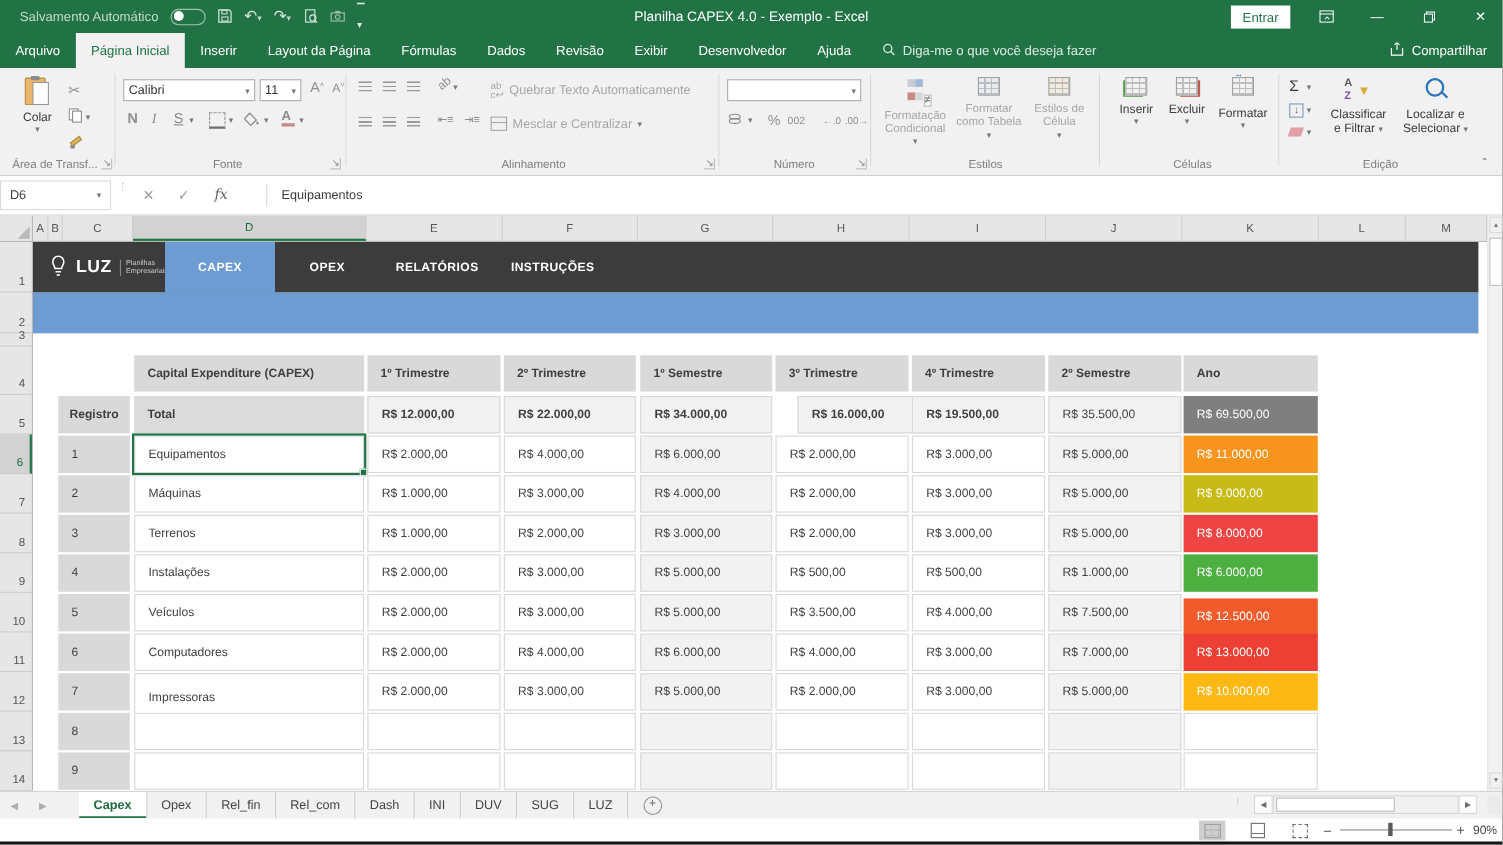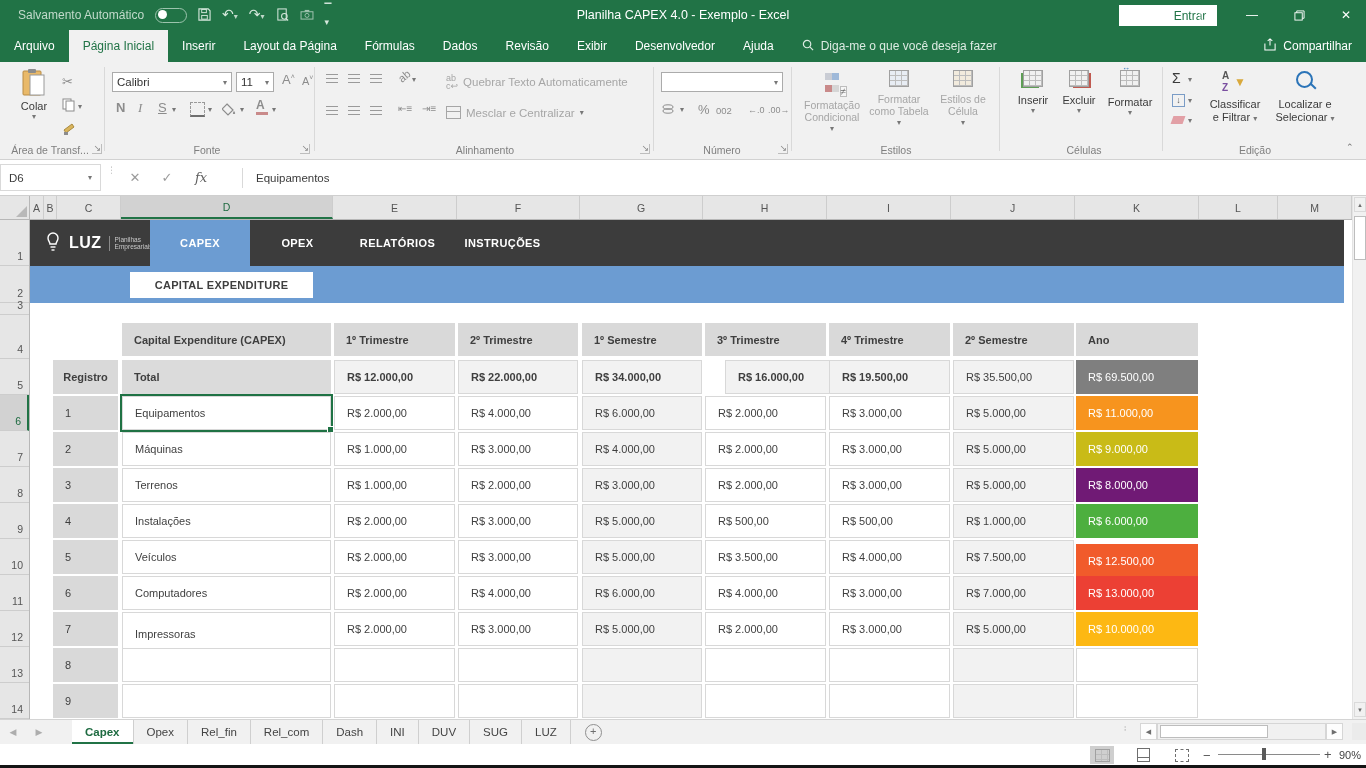--- a/index.html
+++ b/index.html
@@ -8,21 +8,21 @@
   .ab{position:absolute;}
   
   #titlebar{left:0;top:0;width:1366px;height:30px;background:#217346;display:flex;align-items:center;color:#fff;}
   .qat{display:flex;align-items:center;gap:11px;padding-left:18px;font-size:12px;}
   .autosave{color:#C2DACB;}
   .toggle{width:30px;height:13px;border:1px solid #9CC4AD;border-radius:8px;position:relative;}
   .knob{width:9px;height:9px;border-radius:50%;background:#fff;position:absolute;left:2px;top:1px;}
   .qic{color:#D6E8DD;font-size:14px;line-height:14px;}
   .qic small{font-size:8px;color:#BFD8C9;}
   #wintitle{left:480px;top:0;width:406px;height:30px;display:flex;align-items:center;justify-content:center;color:#fff;font-size:12.5px;}
-  .signin{left:1119px;top:5px;width:54px;height:21px;background:#fff;color:#217346;font-size:12px;display:flex;align-items:center;justify-content:center;padding-left:44px;}
+  .signin{left:1119px;top:5px;width:54px;height:21px;background:#fff;color:#217346;font-size:12px;display:flex;align-items:center;justify-content:center;}
   .winctl{top:0;height:30px;width:40px;display:flex;align-items:center;justify-content:center;color:#fff;font-size:12px;}
   
   #tabrow{left:0;top:30px;width:1366px;height:32px;background:#217346;display:flex;align-items:stretch;}
   .rtab{padding:0 14px;display:flex;align-items:center;font-size:12px;color:#fff;}
   .rtab.active{background:#F1F1F1;color:#217346;}
   #tellme{display:flex;align-items:center;gap:7px;margin-left:14px;color:#DCEBE2;font-size:12px;}
   #share{position:absolute;right:14px;top:30px;height:32px;display:flex;align-items:center;gap:6px;color:#fff;font-size:12px;}
   
   #ribbon{left:0;top:62px;width:1366px;height:98px;background:#F1F1F1;border-bottom:1px solid #D2D2D2;box-sizing:border-box;}
   .gdiv{position:absolute;top:5px;width:1px;height:84px;background:#D9D9D9;}
@@ -417,21 +417,20 @@
       </span>
     </div>
     <div id="banner-tabs" style="display:flex;align-items:stretch;">
         <div class="btab active" style="width: 100px;">CAPEX</div>
         <div class="btab" style="width: 95px;">OPEX</div>
         <div class="btab" style="width: 105px;">RELATÓRIOS</div>
         <div class="btab" style="width: 105px;">INSTRUÇÕES</div>
       </div>
   </div>
   <div id="bluebar" class="ab"></div>
-  <div id="capexbox" class="ab">CAPITAL EXPENDITURE</div>
   <div id="table-layer">
       <div class="thead" style="left: 122px; top: 323px; width: 209px; height: 33px;">Capital Expenditure (CAPEX)</div>
       <div class="thead" style="left: 334px; top: 323px; width: 121px; height: 33px;">1º Trimestre</div>
       <div class="thead" style="left: 458px; top: 323px; width: 120px; height: 33px;">2º Trimestre</div>
       <div class="thead" style="left: 582px; top: 323px; width: 120px; height: 33px;">1º Semestre</div>
       <div class="thead" style="left: 705px; top: 323px; width: 121px; height: 33px;">3º Trimestre</div>
       <div class="thead" style="left: 829px; top: 323px; width: 121px; height: 33px;">4º Trimestre</div>
       <div class="thead" style="left: 953px; top: 323px; width: 121px; height: 33px;">2º Semestre</div>
       <div class="thead" style="left: 1076px; top: 323px; width: 122px; height: 33px;">Ano</div>
       <div class="reg hdr" style="left: 53px; top: 360px; width: 65px; height: 34px;">Registro</div>
@@ -463,21 +462,21 @@
       <div class="tcell shade" style="left: 953px; top: 432px; width: 121px; height: 34px;">R$ 5.000,00</div>
       <div class="ano" style="left: 1076px; top: 432px; width: 122px; height: 34px; background: rgb(201, 187, 23);">R$ 9.000,00</div>
       <div class="reg" style="left: 53px; top: 468px; width: 65px; height: 34px;">3</div>
       <div class="tcell" style="left: 122px; top: 468px; width: 209px; height: 34px;">Terrenos</div>
       <div class="tcell" style="left: 334px; top: 468px; width: 121px; height: 34px;">R$ 1.000,00</div>
       <div class="tcell" style="left: 458px; top: 468px; width: 120px; height: 34px;">R$ 2.000,00</div>
       <div class="tcell shade" style="left: 582px; top: 468px; width: 120px; height: 34px;">R$ 3.000,00</div>
       <div class="tcell" style="left: 705px; top: 468px; width: 121px; height: 34px;">R$ 2.000,00</div>
       <div class="tcell" style="left: 829px; top: 468px; width: 121px; height: 34px;">R$ 3.000,00</div>
       <div class="tcell shade" style="left: 953px; top: 468px; width: 121px; height: 34px;">R$ 5.000,00</div>
-      <div class="ano" style="left: 1076px; top: 468px; width: 122px; height: 34px; background: #701a75;">R$ 8.000,00</div>
+      <div class="ano" style="left: 1076px; top: 468px; width: 122px; height: 34px; background: #ef4444;">R$ 8.000,00</div>
       <div class="reg" style="left: 53px; top: 504px; width: 65px; height: 34px;">4</div>
       <div class="tcell" style="left: 122px; top: 504px; width: 209px; height: 34px;">Instalações</div>
       <div class="tcell" style="left: 334px; top: 504px; width: 121px; height: 34px;">R$ 2.000,00</div>
       <div class="tcell" style="left: 458px; top: 504px; width: 120px; height: 34px;">R$ 3.000,00</div>
       <div class="tcell shade" style="left: 582px; top: 504px; width: 120px; height: 34px;">R$ 5.000,00</div>
       <div class="tcell" style="left: 705px; top: 504px; width: 121px; height: 34px;">R$ 500,00</div>
       <div class="tcell" style="left: 829px; top: 504px; width: 121px; height: 34px;">R$ 500,00</div>
       <div class="tcell shade" style="left: 953px; top: 504px; width: 121px; height: 34px;">R$ 1.000,00</div>
       <div class="ano" style="left: 1076px; top: 504px; width: 122px; height: 34px; background: rgb(77, 175, 63);">R$ 6.000,00</div>
       <div class="reg" style="left: 53px; top: 540px; width: 65px; height: 34px;">5</div>

